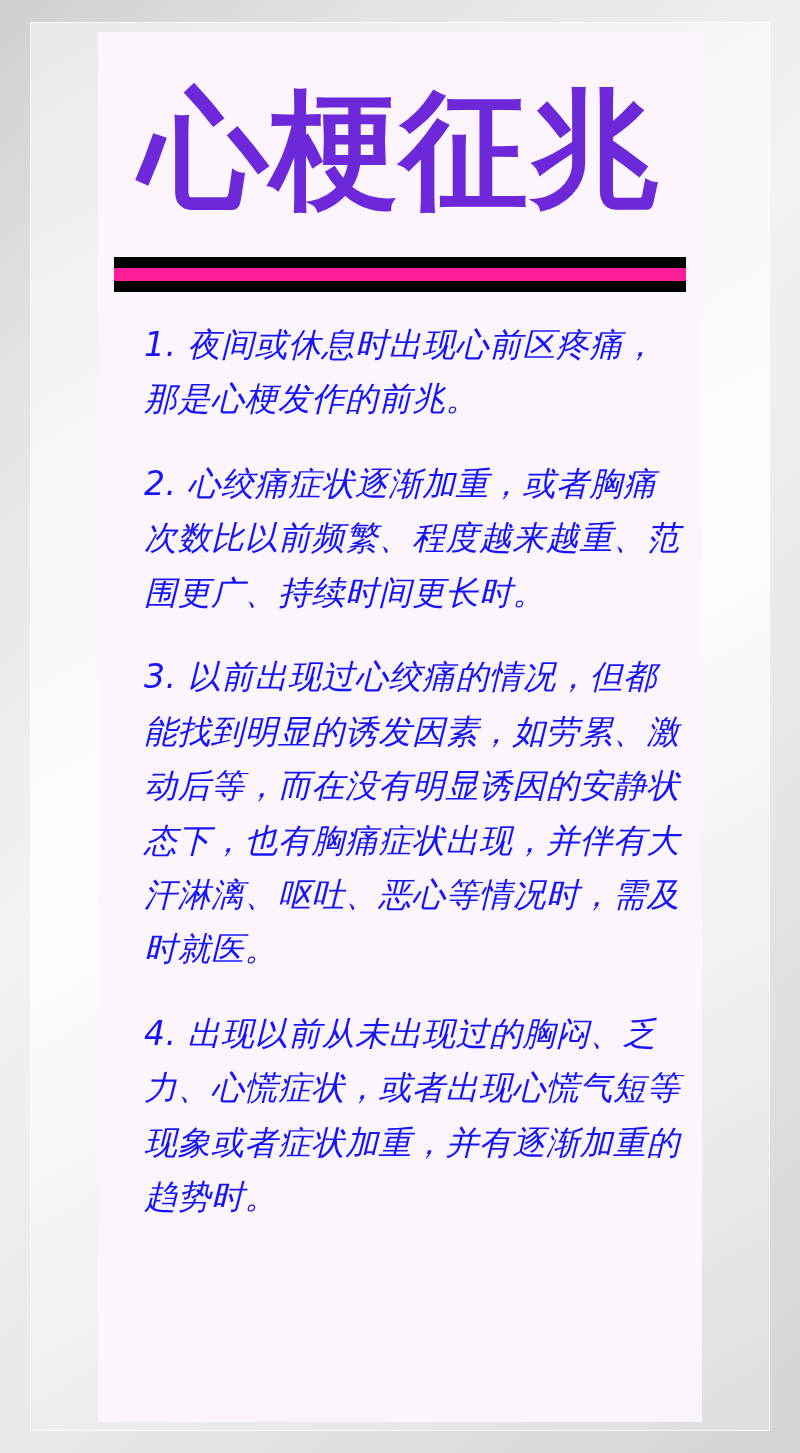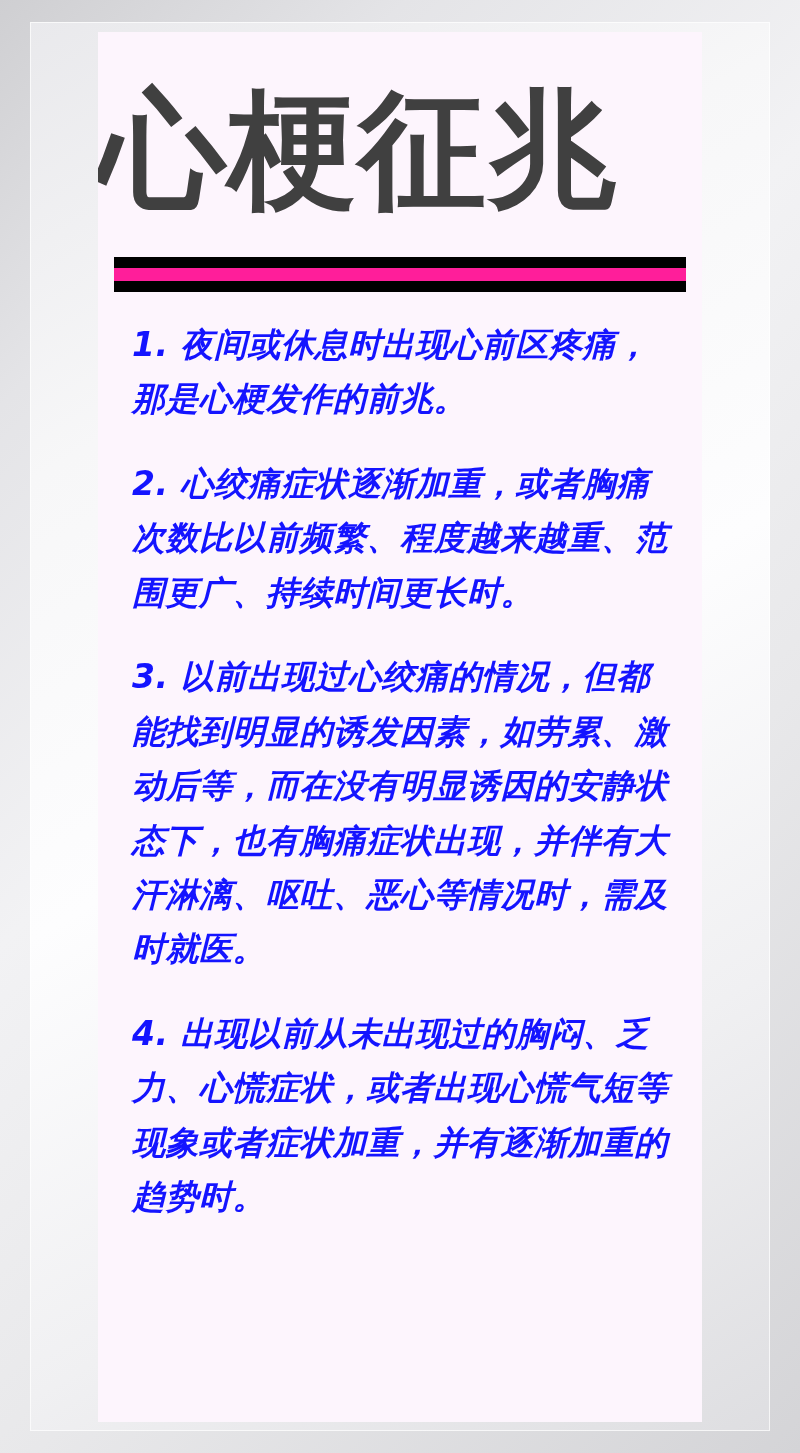--- a/index.html
+++ b/index.html
@@ -43,26 +43,27 @@
     width: 604px;
     height: 1390px;
     background: #fdf5fd;
     box-sizing: border-box;
     overflow: hidden;
   }
 
   .title {
     margin: 0;
     padding: 42px 0 4px 0;
+    text-align: center;
     font-family: "DejaVu Sans", sans-serif;
     font-weight: bold;
     font-size: 128px;
     line-height: 1.18;
     letter-spacing: 2px;
-    color: #404040;
+    color: #6d28d9;
     white-space: nowrap;
   }
 
   .rule-group {
     margin: 28px 16px 0 16px;
   }
   .rule-black {
     height: 11px;
     background: #000000;
   }
@@ -73,24 +74,24 @@
   .rule-black2 {
     height: 11px;
     background: #000000;
   }
 
   .body {
     margin: 0;
     padding: 26px 22px 10px 34px;
   }
   .para {
-    margin: 0 0 30px 0;
+    margin: 0 0 30px 12px;
     font-family: "DejaVu Sans", sans-serif;
     font-style: italic;
-    font-weight: bold;
+    font-weight: normal;
     font-size: 33px;
     line-height: 1.65;
     color: #1414ff;
     text-align: left;
     letter-spacing: 0.5px;
   }
   .para:last-child {
     margin-bottom: 0;
   }
 </style>

